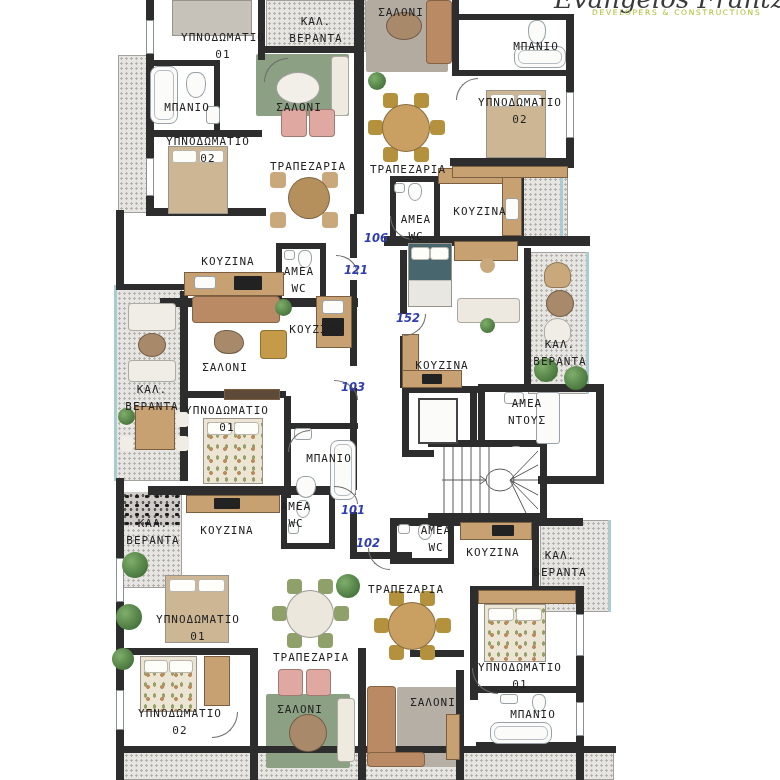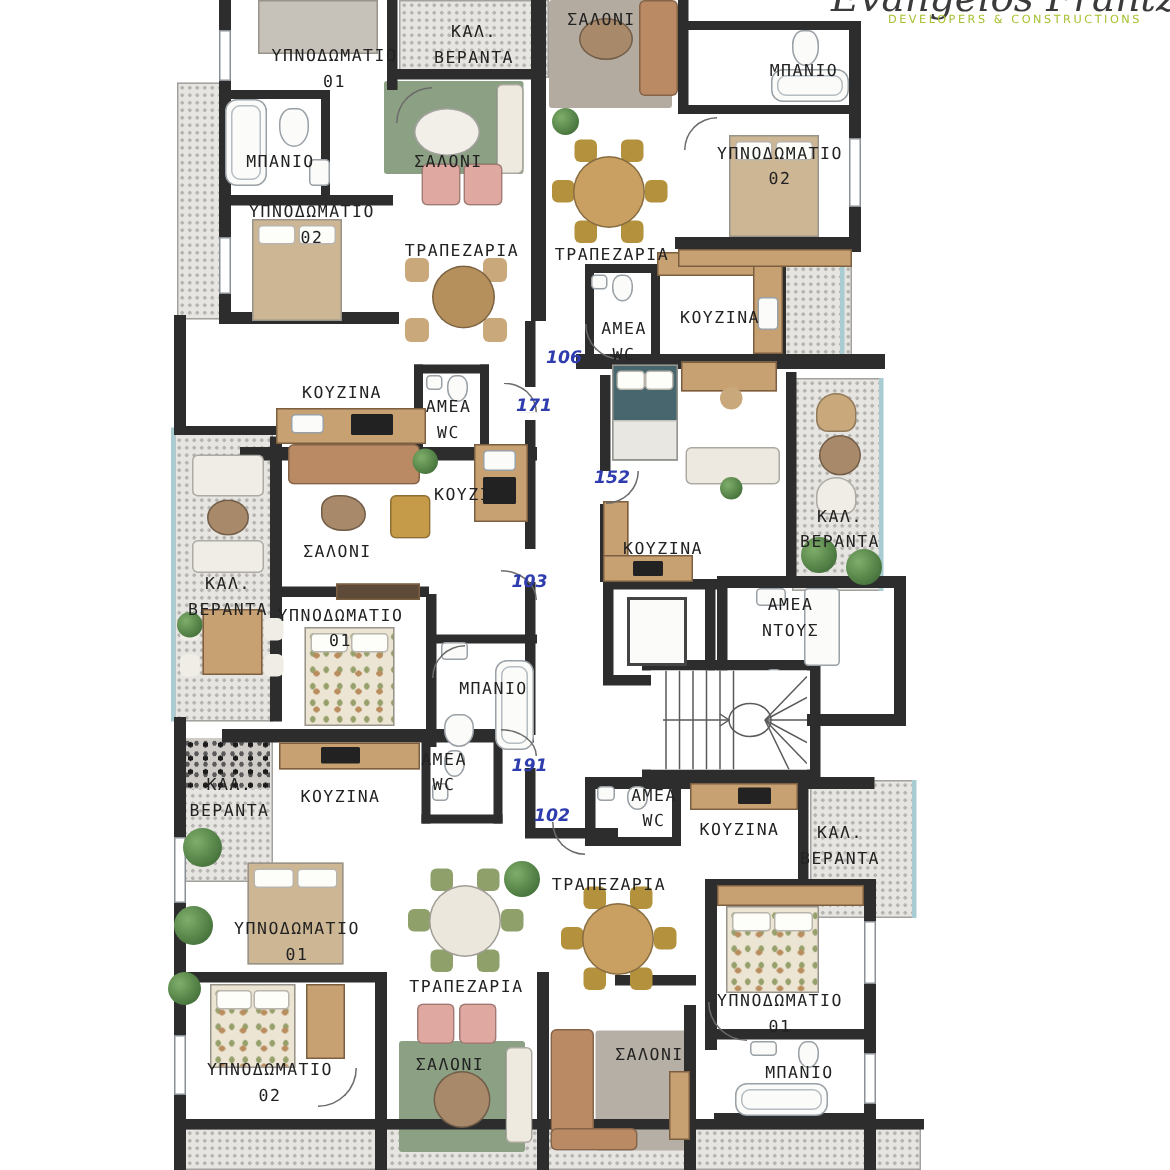--- a/index.html
+++ b/index.html
@@ -338,22 +338,22 @@
   <div class="lbl" style="left:406px;top:590px">ΤΡΑΠΕΖΑΡΙΑ</div>
   <div class="lbl" style="left:520px;top:676px">ΥΠΝΟΔΩΜΑΤΙΟ
 01</div>
   <div class="lbl" style="left:533px;top:715px">ΜΠΑΝΙΟ</div>
   <div class="lbl" style="left:300px;top:710px">ΣΑΛΟΝΙ</div>
   <div class="lbl" style="left:180px;top:722px">ΥΠΝΟΔΩΜΑΤΙΟ
 02</div>
   <div class="lbl" style="left:433px;top:703px">ΣΑΛΟΝΙ</div>
 
   <div class="num" style="left: 376px; top: 238px; color: rgb(47, 60, 174);">106</div>
-  <div class="num" style="left: 356px; top: 270px; color: rgb(47, 60, 174);">171</div>
+  <div class="num" style="left: 356px; top: 270px; color: rgb(47, 60, 174);">121</div>
   <div class="num" style="left: 408px; top: 318px; color: rgb(47, 60, 174);">152</div>
   <div class="num" style="left: 353px; top: 387px; color: rgb(47, 60, 174);">103</div>
-  <div class="num" style="left: 353px; top: 510px; color: rgb(47, 60, 174);">191</div>
+  <div class="num" style="left: 353px; top: 510px; color: rgb(47, 60, 174);">101</div>
   <div class="num" style="left: 368px; top: 543px; color: rgb(47, 60, 174);">102</div>
 
   <div class="brand-name" style="left:554px;top:-16px">Evangelos Frantzis</div>
   <div class="brand-tag" style="left: 592px; top: 8px; color: rgb(166, 193, 48);">DEVELOPERS &amp; CONSTRUCTIONS</div>
 
 </div>
 
 </body></html>

